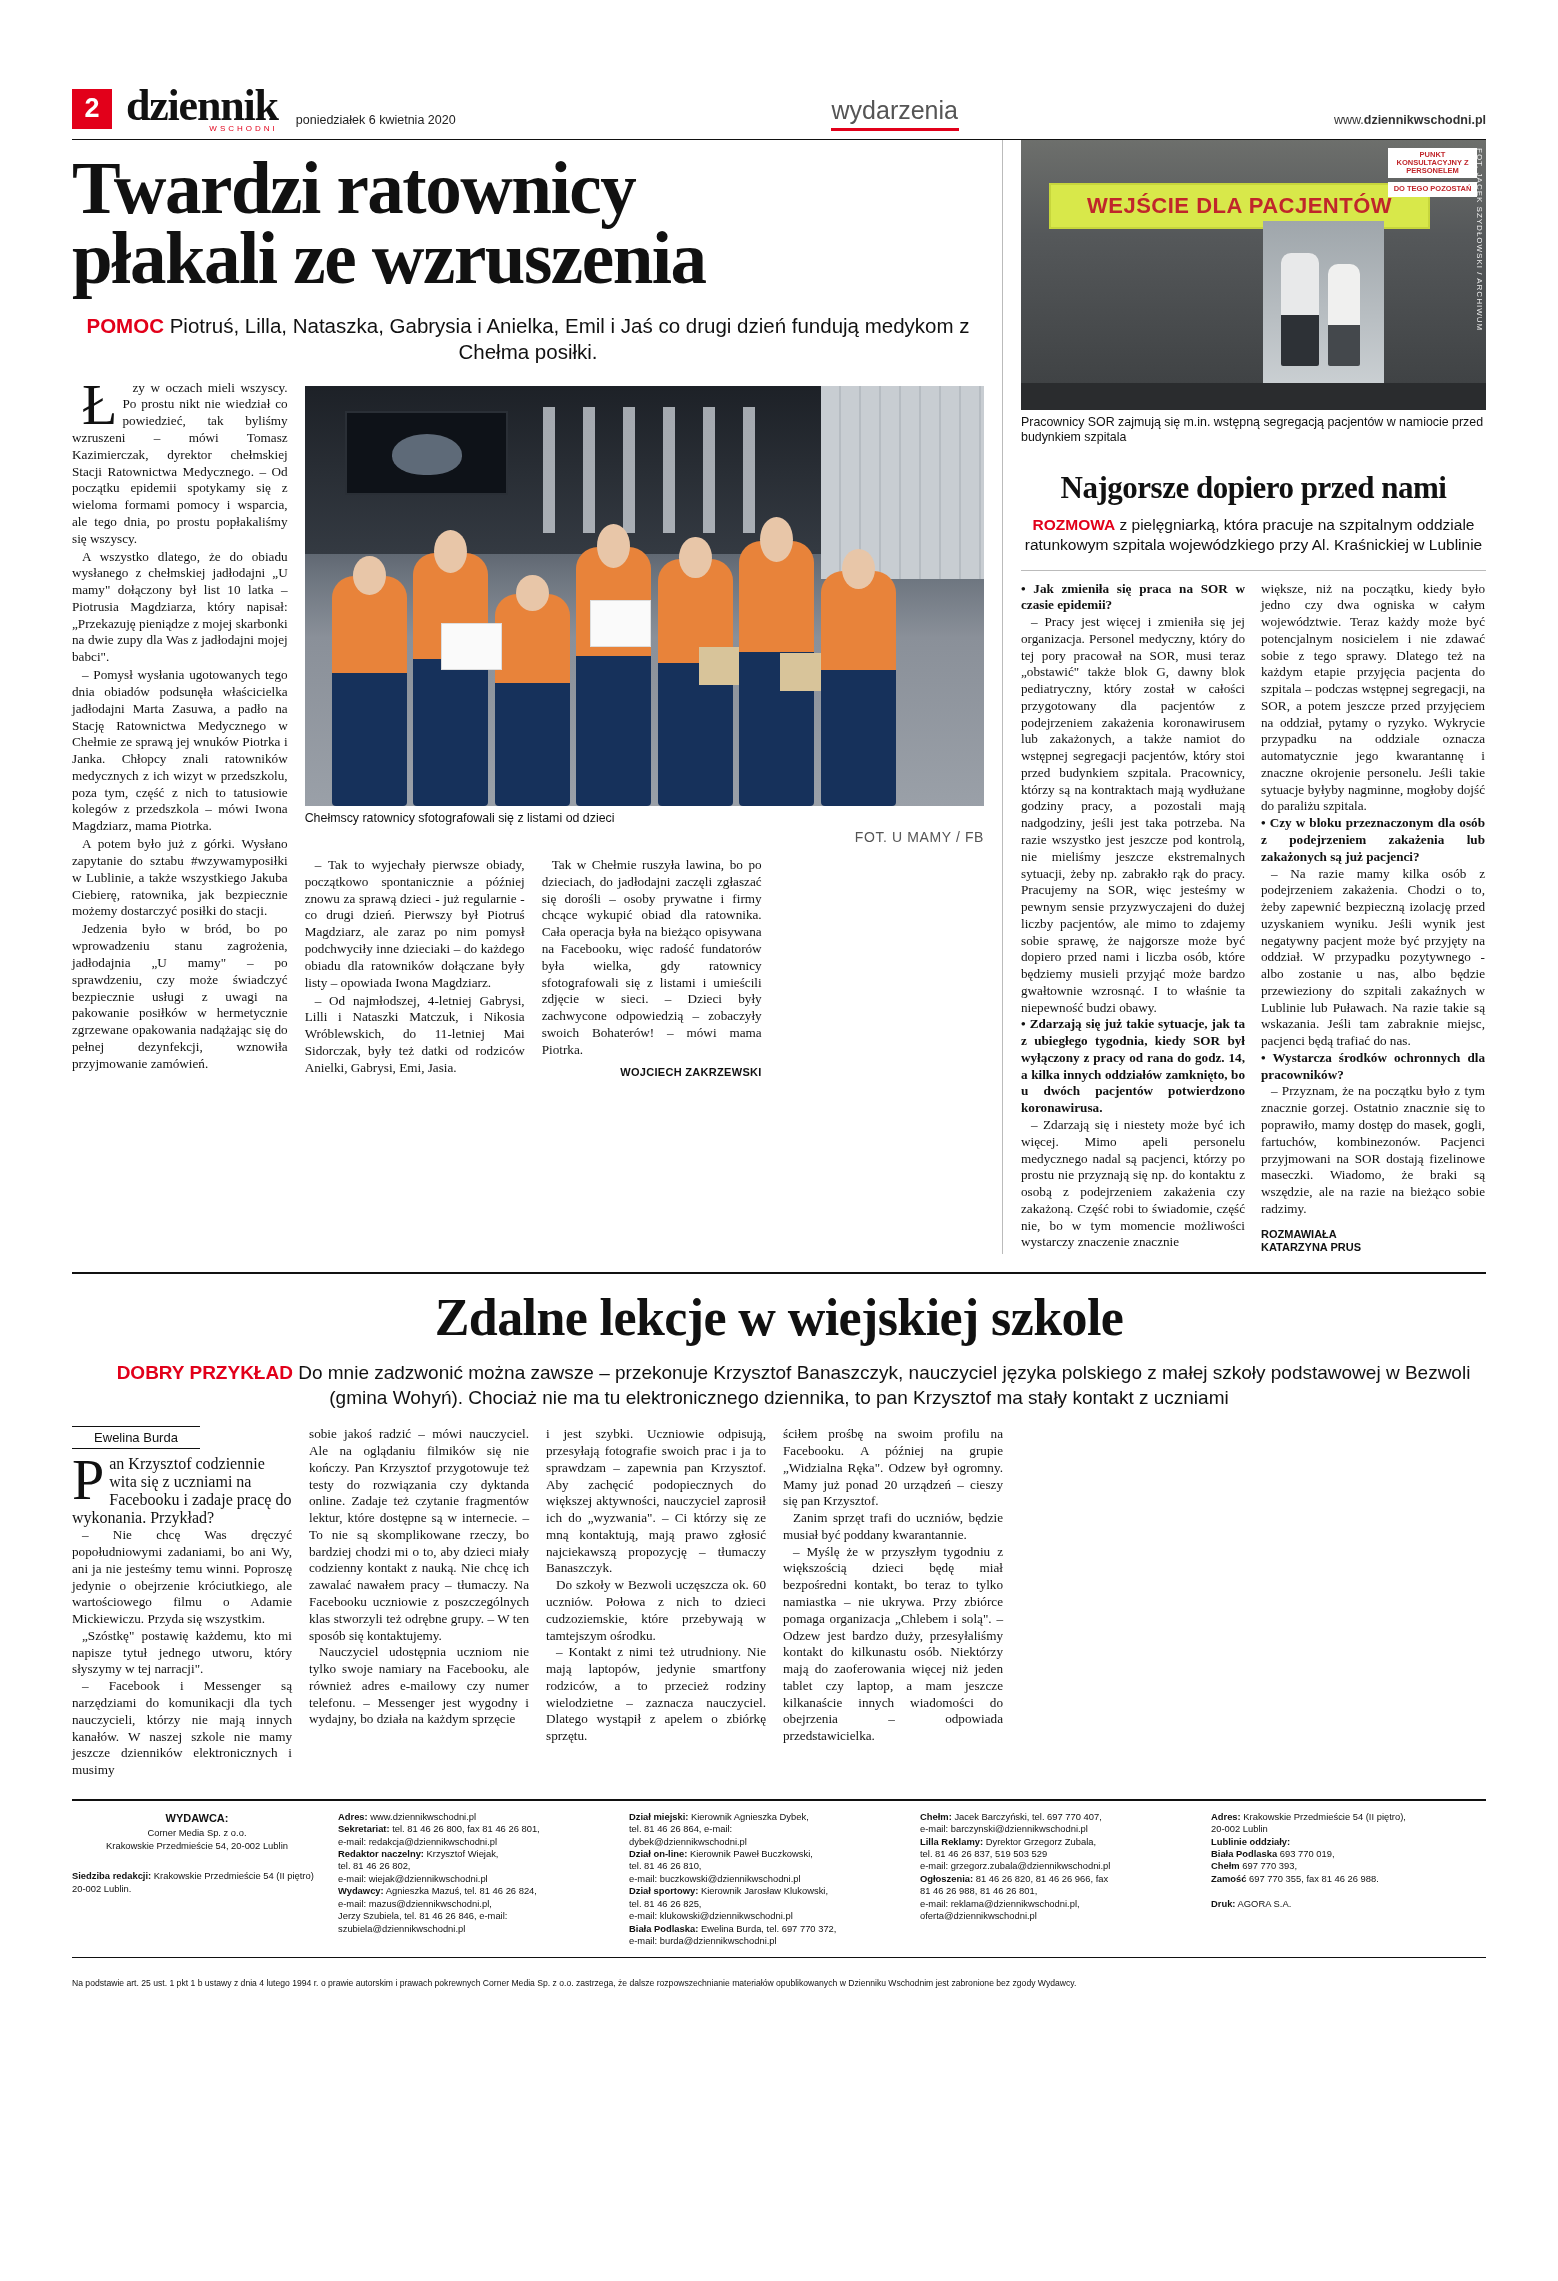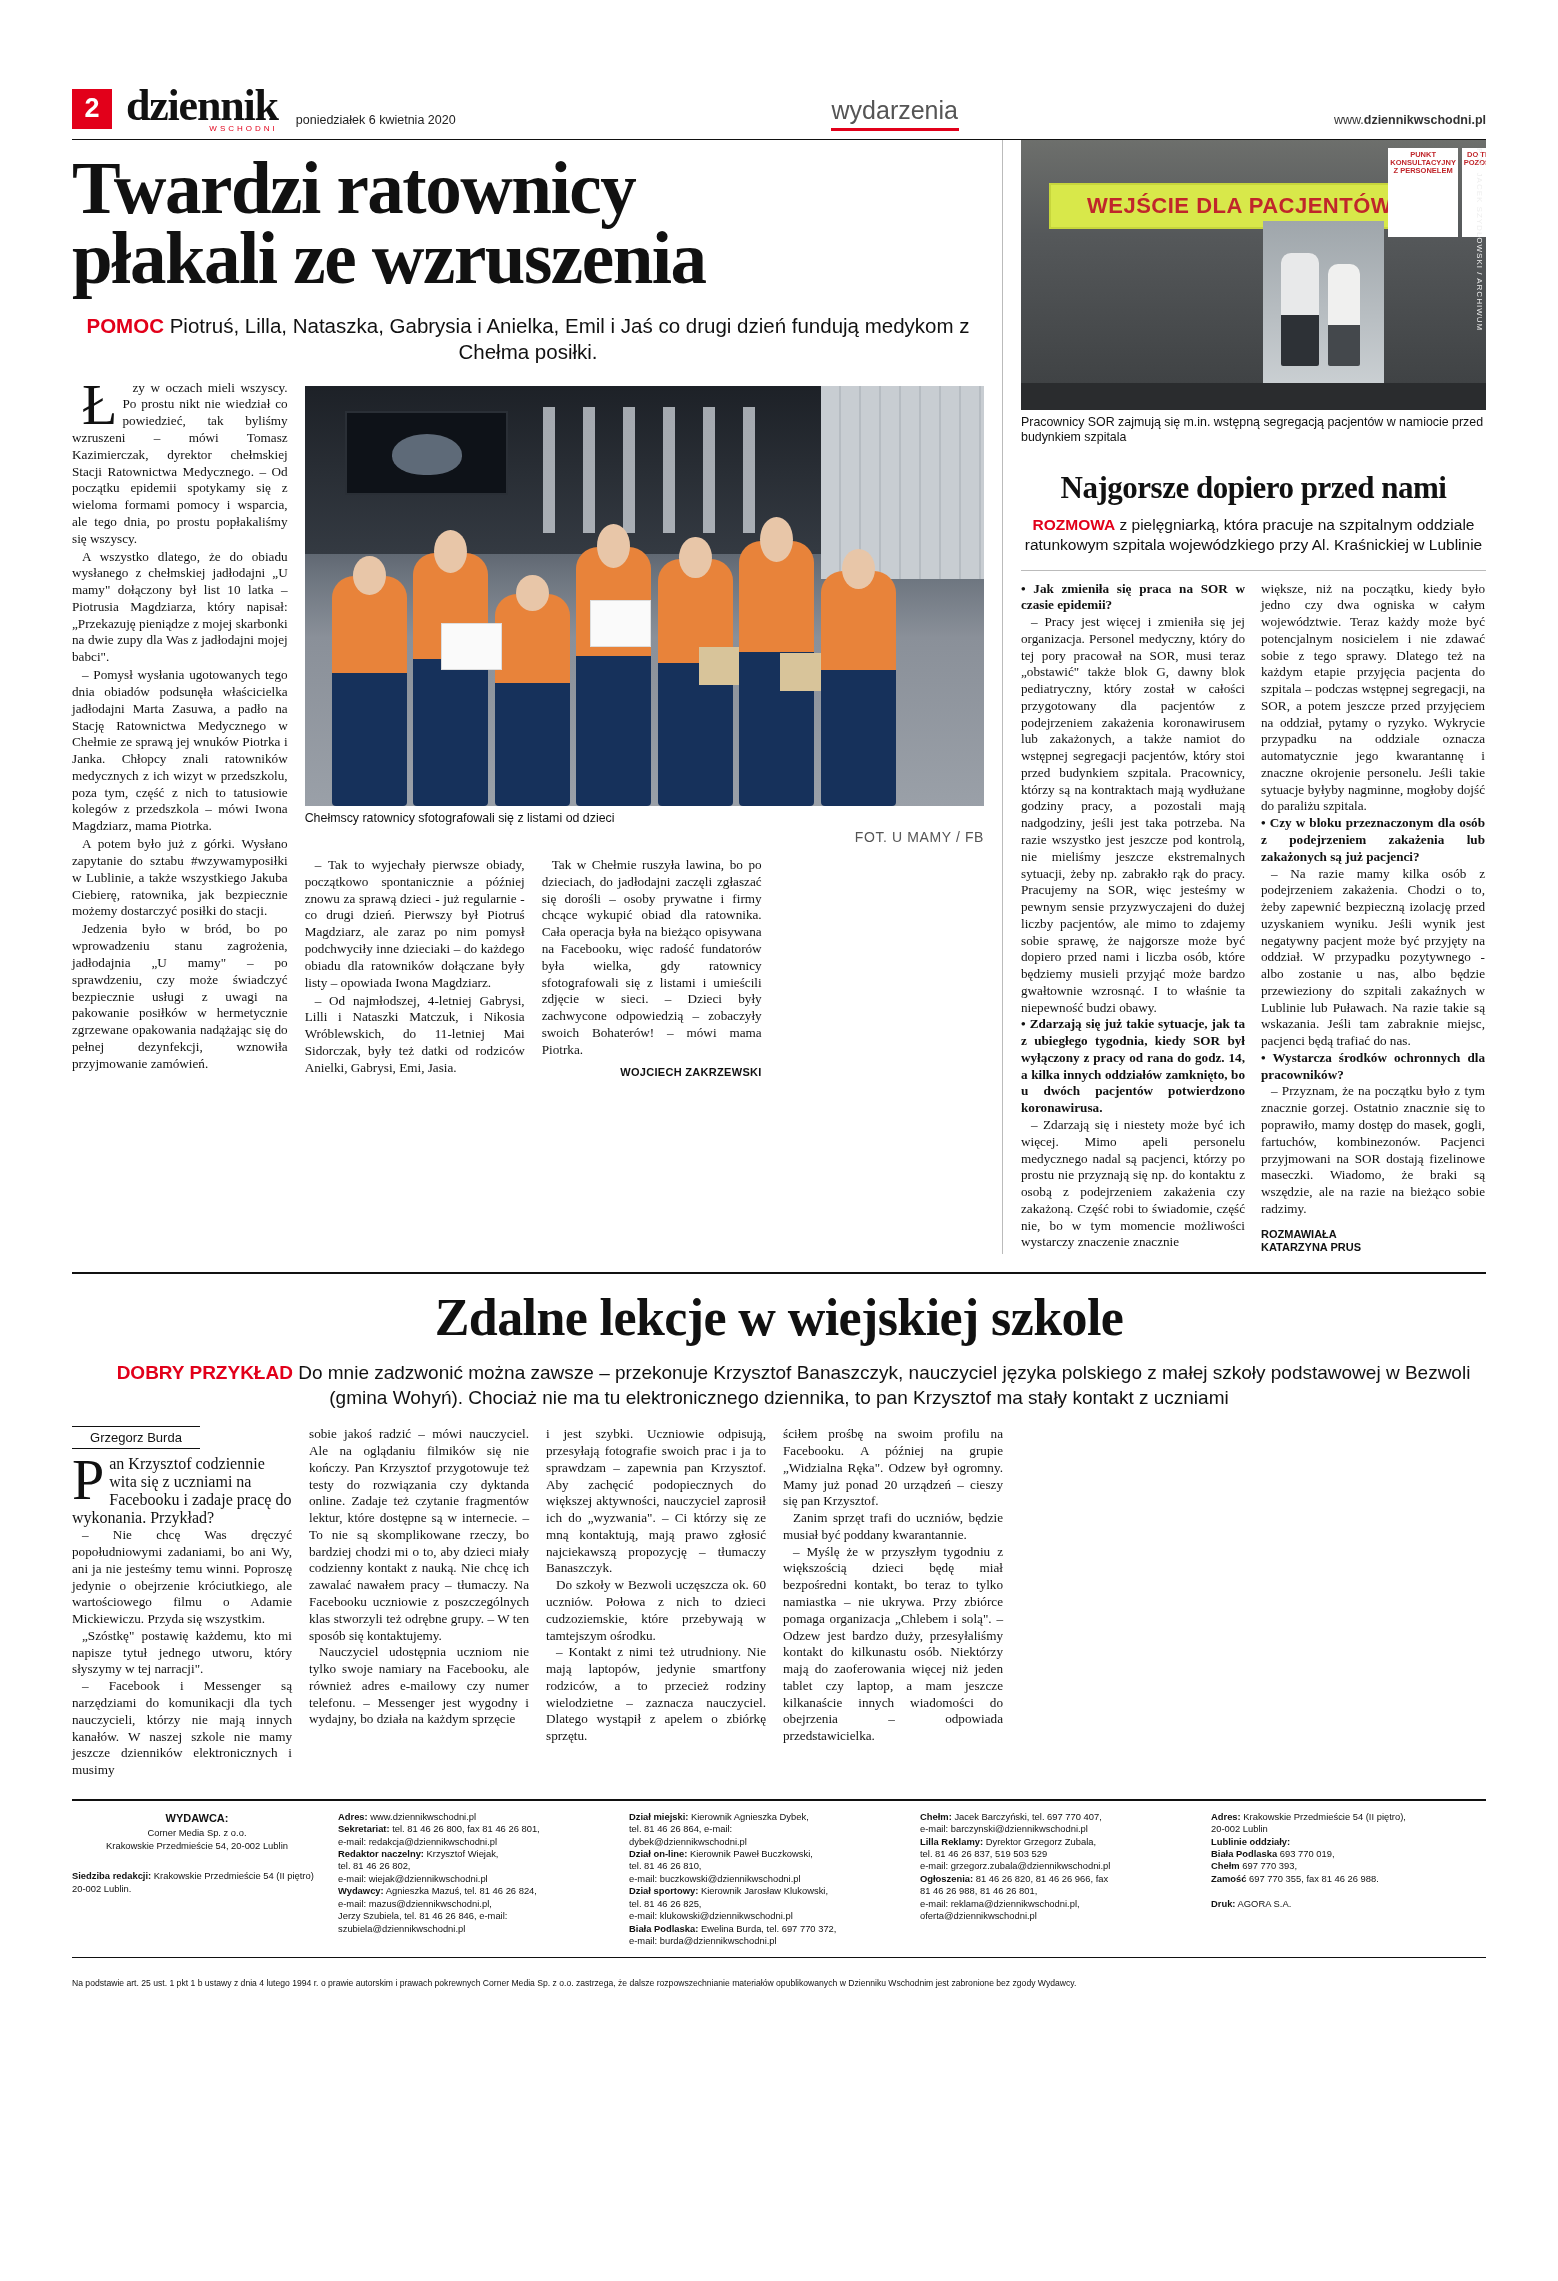--- a/index.html
+++ b/index.html
@@ -230,21 +230,21 @@
   .tent-banner {
     position:absolute; left:6%; top:16%; width:82%; height:17%;
     background:#d8e84a; border:2px solid #c7d63c;
     display:flex; align-items:center; justify-content:center;
     font-family:"Liberation Sans",sans-serif;
     font-weight:bold; font-size:22px; color:#c0262b; letter-spacing:0.5px;
     white-space: nowrap; overflow: hidden;
   }
   .tent-signs {
     position:absolute; right:2%; top:3%; width:19%; height:33%;
-    display:flex; flex-direction:row; gap:4px;
+    display:flex; flex-direction:column; gap:4px;
   }
   .tent-sign {
     background:#fff; color:#c0262b;
     font-family:"Liberation Sans",sans-serif; font-size:7.5px; font-weight:bold;
     text-align:center; padding:3px 2px; line-height:1.1;
   }
   .tent-door {
     position:absolute; left:52%; top:30%; width:26%; height:68%;
     background: linear-gradient(180deg,#9fa6ab, #cfd4d7);
   }
@@ -498,21 +498,21 @@
 
   <div class="rule-heavy"></div>
   <div class="article2">
     <h2 class="headline2">Zdalne lekcje w wiejskiej szkole</h2>
     <div class="lead2">
       <span class="kicker">DOBRY PRZYKŁAD</span><span> Do mnie zadzwonić można zawsze – przekonuje Krzysztof Banaszczyk, nauczyciel języka polskiego z małej szkoły podstawowej w Bezwoli (gmina Wohyń). Chociaż nie ma tu elektronicznego dziennika, to pan Krzysztof ma stały kontakt z uczniami</span>
     </div>
 
     <div class="a2-cols">
       <div class="a2col">
-        <div class="author-box">Grzegorz Burda</div>
+        <div class="author-box">Ewelina Burda</div>
         <div class="ptext dropcap-para">
           <span class="dropcap">P</span><span>an Krzysztof codziennie wita się z uczniami na Facebooku i zadaje pracę do wykonania. Przykład?</span>
         </div>
         <p>– Nie chcę Was dręczyć popołudniowymi zadaniami, bo ani Wy, ani ja nie jesteśmy temu winni. Poproszę jedynie o obejrzenie króciutkiego, ale wartościowego filmu o Adamie Mickiewiczu. Przyda się wszystkim.</p>
         <p>„Szóstkę" postawię każdemu, kto mi napisze tytuł jednego utworu, który słyszymy w tej narracji".</p>
         <p>– Facebook i Messenger są narzędziami do komunikacji dla tych nauczycieli, którzy nie mają innych kanałów. W naszej szkole nie mamy jeszcze dzienników elektronicznych i musimy</p>
       </div>
       <div class="a2col">
         <p class="noind">sobie jakoś radzić – mówi nauczyciel. Ale na oglądaniu filmików się nie kończy. Pan Krzysztof przygotowuje też testy do rozwiązania czy dyktanda online. Zadaje też czytanie fragmentów lektur, które dostępne są w internecie. – To nie są skomplikowane rzeczy, bo bardziej chodzi mi o to, aby dzieci miały codzienny kontakt z nauką. Nie chcę ich zawalać nawałem pracy – tłumaczy. Na Facebooku uczniowie z poszczególnych klas stworzyli też odrębne grupy. – W ten sposób się kontaktujemy.</p>
         <p>Nauczyciel udostępnia uczniom nie tylko swoje namiary na Facebooku, ale również adres e-mailowy czy numer telefonu. – Messenger jest wygodny i wydajny, bo działa na każdym sprzęcie</p>

